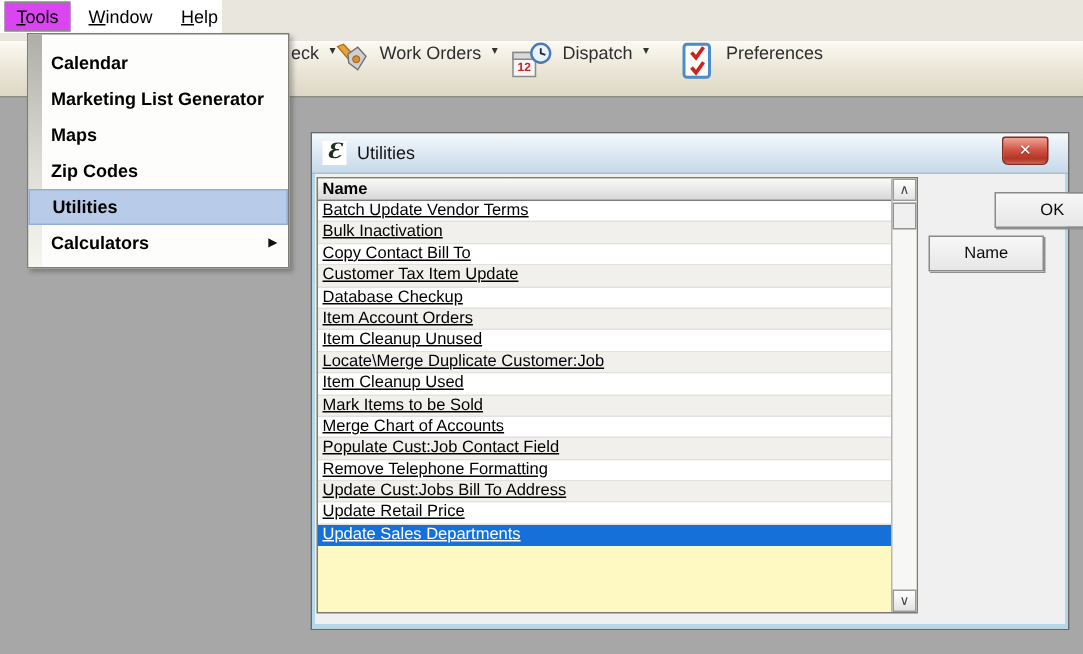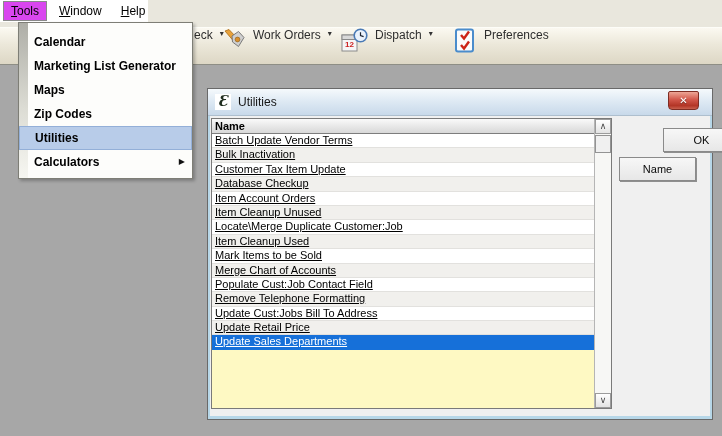--- a/index.html
+++ b/index.html
@@ -209,20 +209,21 @@
     <div class="dlg-title">Utilities</div>
     <div class="close-btn">✕</div>
   </div>
   <div class="dlg-body">
 
     <div class="listbox">
       <div class="list-main">
         <div class="list-header">Name</div>
         <div class="lrow">Batch Update Vendor Terms</div>
         <div class="lrow">Bulk Inactivation</div>
+        <div class="lrow">Copy Contact Bill To</div>
         <div class="lrow">Customer Tax Item Update</div>
         <div class="lrow">Database Checkup</div>
         <div class="lrow">Item Account Orders</div>
         <div class="lrow">Item Cleanup Unused</div>
         <div class="lrow">Locate\Merge Duplicate Customer:Job</div>
         <div class="lrow">Item Cleanup Used</div>
         <div class="lrow">Mark Items to be Sold</div>
         <div class="lrow">Merge Chart of Accounts</div>
         <div class="lrow">Populate Cust:Job Contact Field</div>
         <div class="lrow">Remove Telephone Formatting</div>

